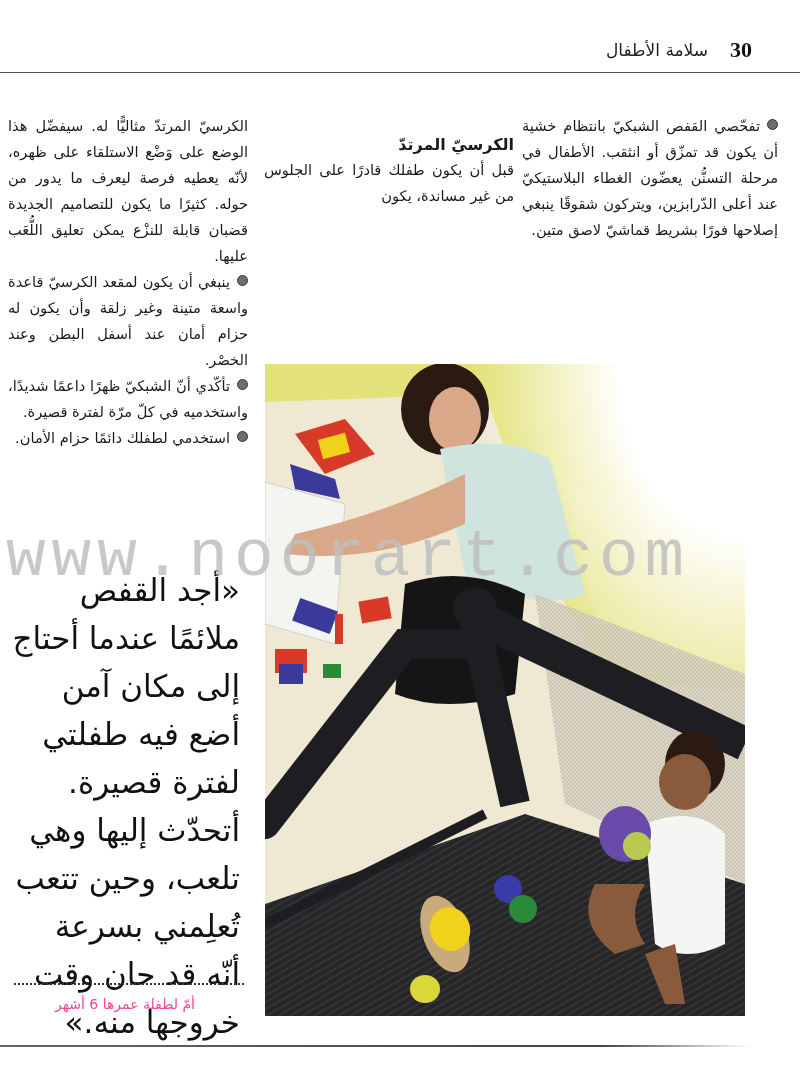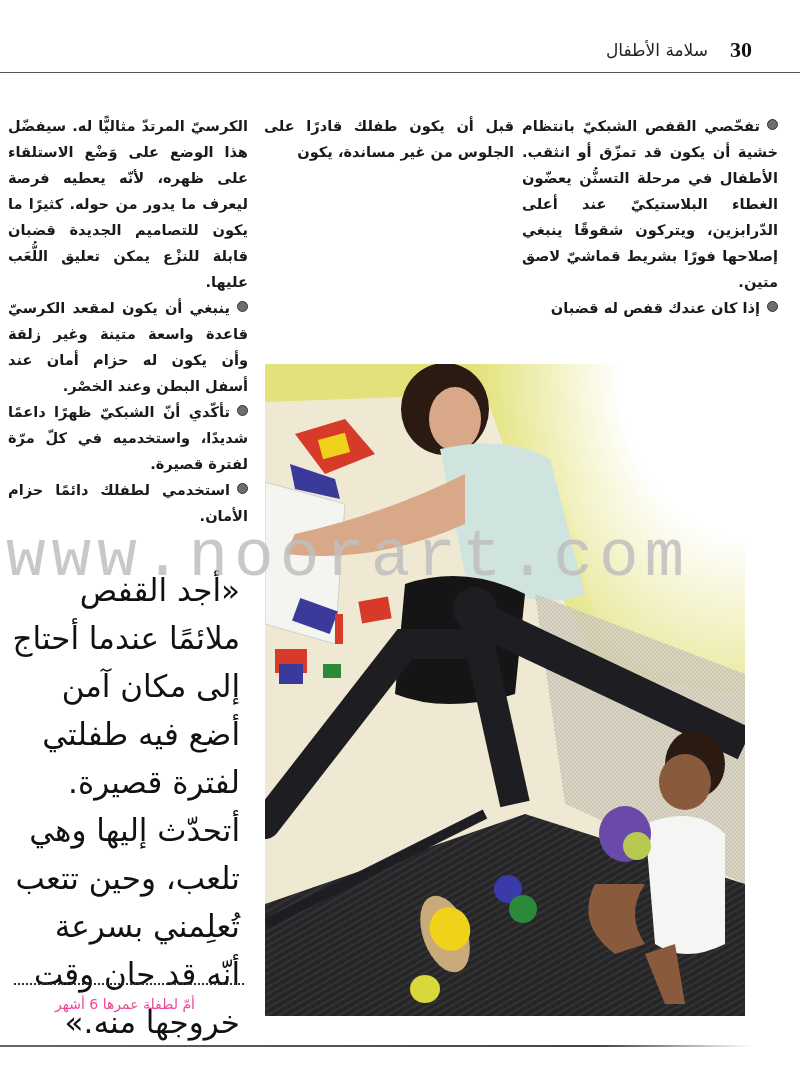--- a/index.html
+++ b/index.html
@@ -12,21 +12,21 @@
       display: flex; align-items: center; gap: 22px; direction: rtl;
     }
     .page-num {
       font-family: "Liberation Serif", serif; font-weight: bold; font-size: 22px; color: #111;
     }
     .running-title { font-size: 17px; color: #222; text-align: center; }
     .header-rule {
       position: absolute; top: 72px; left: 0; width: 800px; height: 1px; background: #555;
     }
     .col { position: absolute; direction: rtl; text-align: justify; font-size: 14.6px; line-height: 26px; }
-    .col p { margin: 0; font-weight: bold; }
+    .col p { margin: 0; }
     .col-right { top: 113px; right: 22px; width: 256px; }
     .col-mid   { top: 113px; right: 286px; width: 250px; }
     .col-left  { top: 113px; right: 552px; width: 240px; }
     .bullet::before {
       content: ""; display: inline-block; width: 9px; height: 9px; border-radius: 50%;
       background: #6e6e6e; border: 1px solid #333; margin-left: 7px; vertical-align: 1px;
     }
     .subhead { font-weight: bold; font-size: 16px; margin-top: 20px !important; line-height: 24px; }
     .quote {
       position: absolute; top: 566px; right: 560px; width: 228px;
@@ -59,24 +59,24 @@
 <body>
 
 <div class="header">
   <span class="page-num">30</span>
   <span class="running-title">سلامة الأطفال</span>
 </div>
 <div class="header-rule"></div>
 
 <div class="col col-right">
   <p class="bullet">تفحّصي القفص الشبكيّ بانتظام خشية أن يكون قد تمزّق أو انثقب. الأطفال في مرحلة التسنُّن يعضّون الغطاء البلاستيكيّ عند أعلى الدّرابزين، ويتركون شقوقًا ينبغي إصلاحها فورًا بشريط قماشيّ لاصق متين.</p>
-  <p class="bullet">إذا كان عندك قفص له قضبان</p>
 </div>
 
 <div class="col col-mid">
+  <p class="subhead">الكرسيّ المرتدّ</p>
   <p>قبل أن يكون طفلك قادرًا على الجلوس من غير مساندة، يكون</p>
 </div>
 
 <div class="col col-left">
   <p>الكرسيّ المرتدّ مثاليًّا له. سيفضّل هذا الوضع على وَضْع الاستلقاء على ظهره، لأنّه يعطيه فرصة ليعرف ما يدور من حوله. كثيرًا ما يكون للتصاميم الجديدة قضبان قابلة للنزْع يمكن تعليق اللُّعَب عليها.</p>
   <p class="bullet">ينبغي أن يكون لمقعد الكرسيّ قاعدة واسعة متينة وغير زلقة وأن يكون له حزام أمان عند أسفل البطن وعند الخصْر.</p>
   <p class="bullet">تأكّدي أنّ الشبكيّ ظهرًا داعمًا شديدًا، واستخدميه في كلّ مرّة لفترة قصيرة.</p>
   <p class="bullet">استخدمي لطفلك دائمًا حزام الأمان.</p>
 </div>
 

